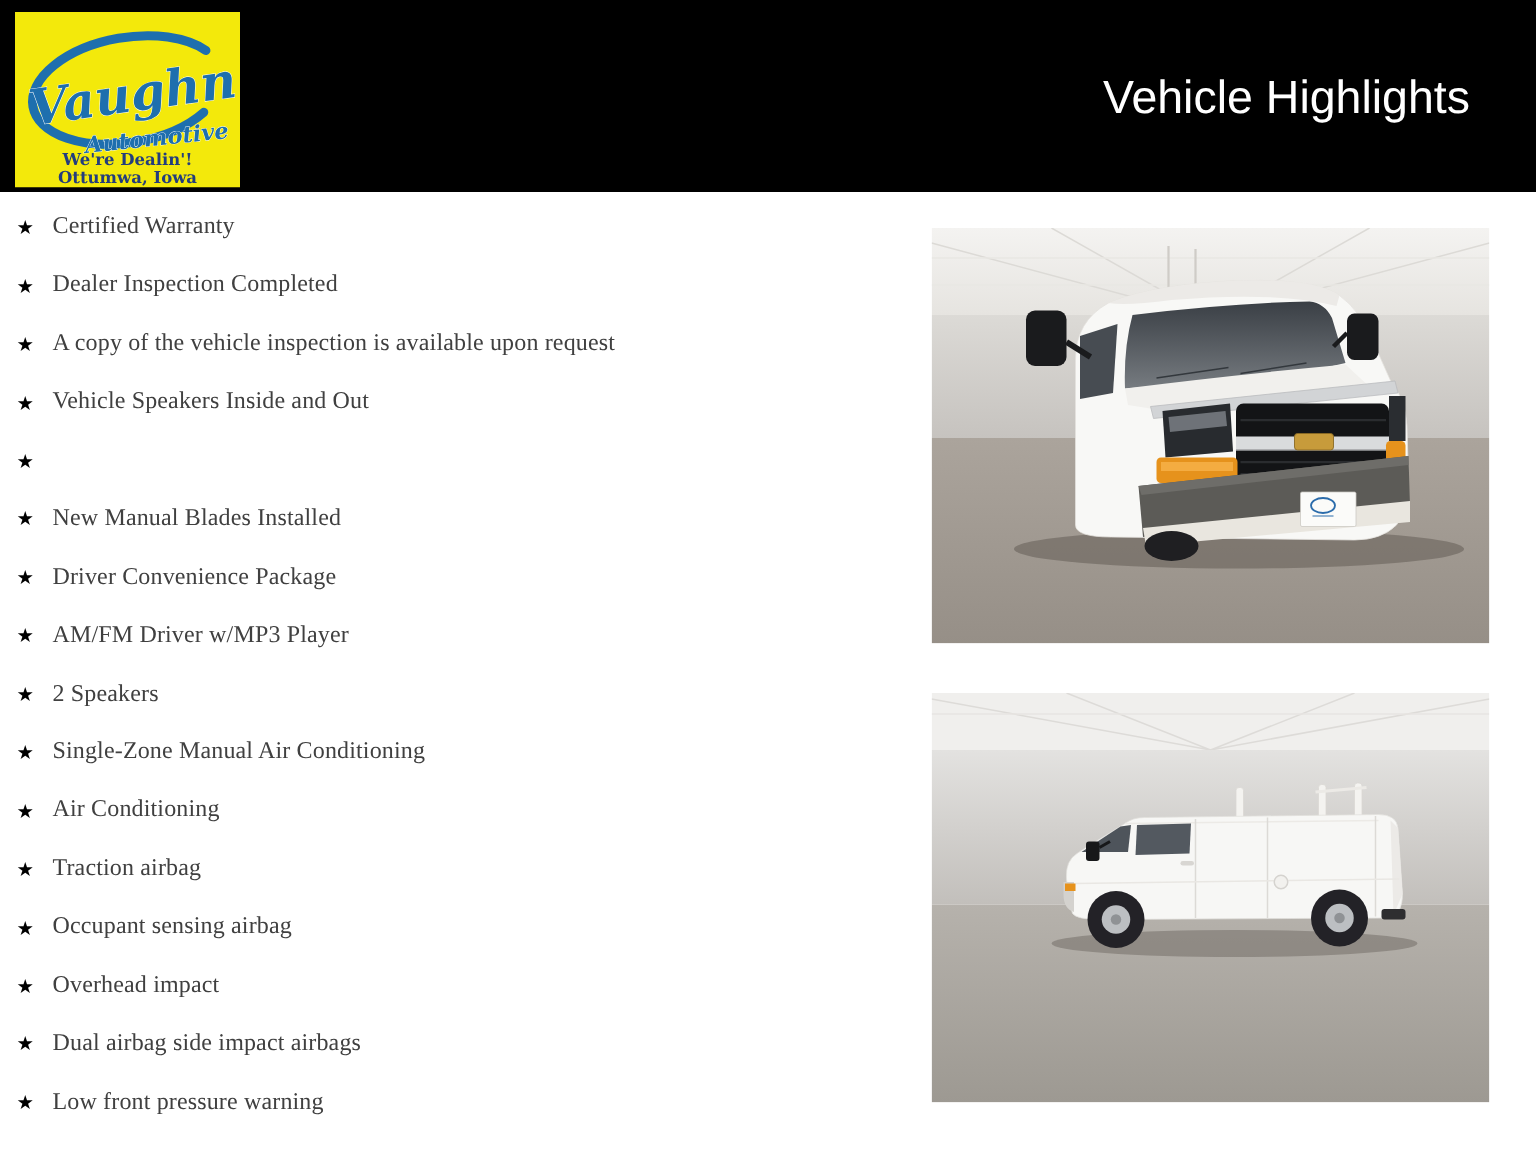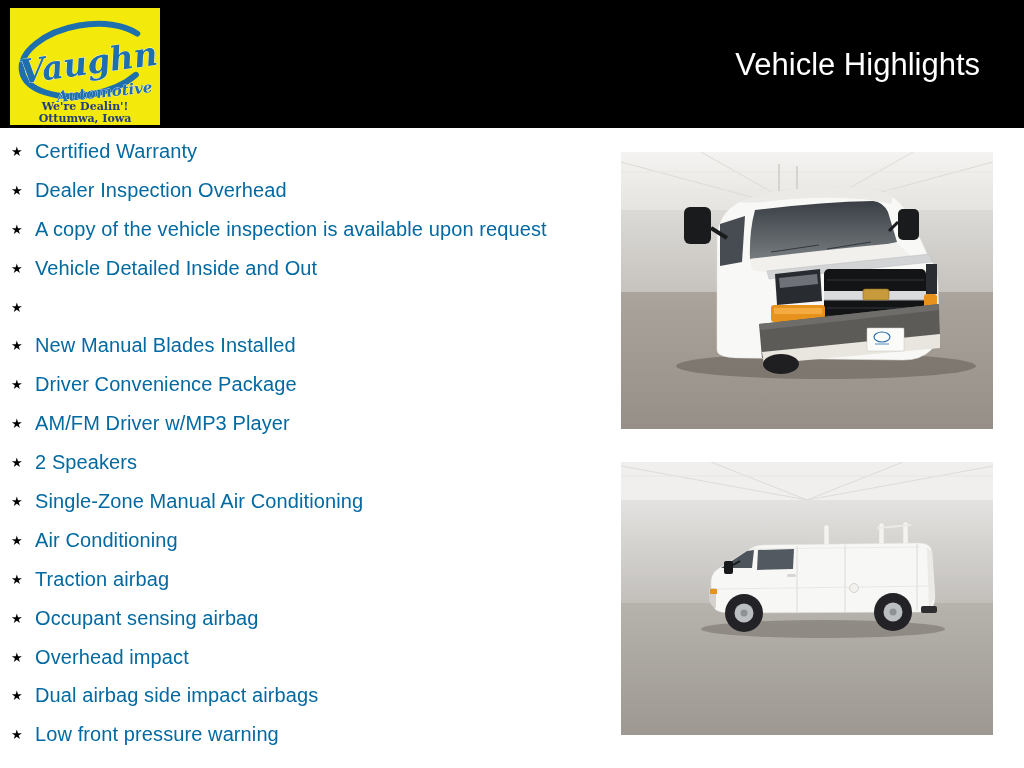--- a/index.html
+++ b/index.html
@@ -25,21 +25,21 @@
     position:absolute;left:10px;top:132px;margin:0;padding:0;list-style:none;width:590px;
   }
   .feature-item{
     height:38.9px;display:flex;align-items:center;
   }
   .star-bullet{
     width:24px;flex:0 0 24px;font-size:13px;color:#000000;line-height:1;
     padding-left:1px;
   }
   .feature-label{
-    font-size:20px;color:#0369a1;letter-spacing:0.1px;white-space:nowrap;
+    font-size:16px;color:#404040;letter-spacing:0.1px;white-space:nowrap;font-family:Liberation Serif, serif;
   }
   
   .photo{position:absolute;left:621px;width:372px;overflow:hidden;}
   .photo-front{top:152px;height:277px;}
   .photo-side{top:462px;height:273px;}
   .photo svg{display:block;width:100%;height:100%;}
 </style>
 </head>
 <body>
 
@@ -61,29 +61,29 @@
     <div class="header-title">Vehicle Highlights</div>
   </div>
 
   <ul class="feature-list">
     <li class="feature-item">
         <span class="star-bullet">★</span>
         <span class="feature-label">Certified Warranty</span>
       </li>
     <li class="feature-item">
         <span class="star-bullet">★</span>
-        <span class="feature-label">Dealer Inspection Overhead</span>
+        <span class="feature-label">Dealer Inspection Completed</span>
       </li>
     <li class="feature-item">
         <span class="star-bullet">★</span>
         <span class="feature-label">A copy of the vehicle inspection is available upon request</span>
       </li>
     <li class="feature-item">
         <span class="star-bullet">★</span>
-        <span class="feature-label">Vehicle Detailed Inside and Out</span>
+        <span class="feature-label">Vehicle Speakers Inside and Out</span>
       </li>
     <li class="feature-item">
         <span class="star-bullet">★</span>
       </li>
     <li class="feature-item">
         <span class="star-bullet">★</span>
         <span class="feature-label">New Manual Blades Installed</span>
       </li>
     <li class="feature-item">
         <span class="star-bullet">★</span>

